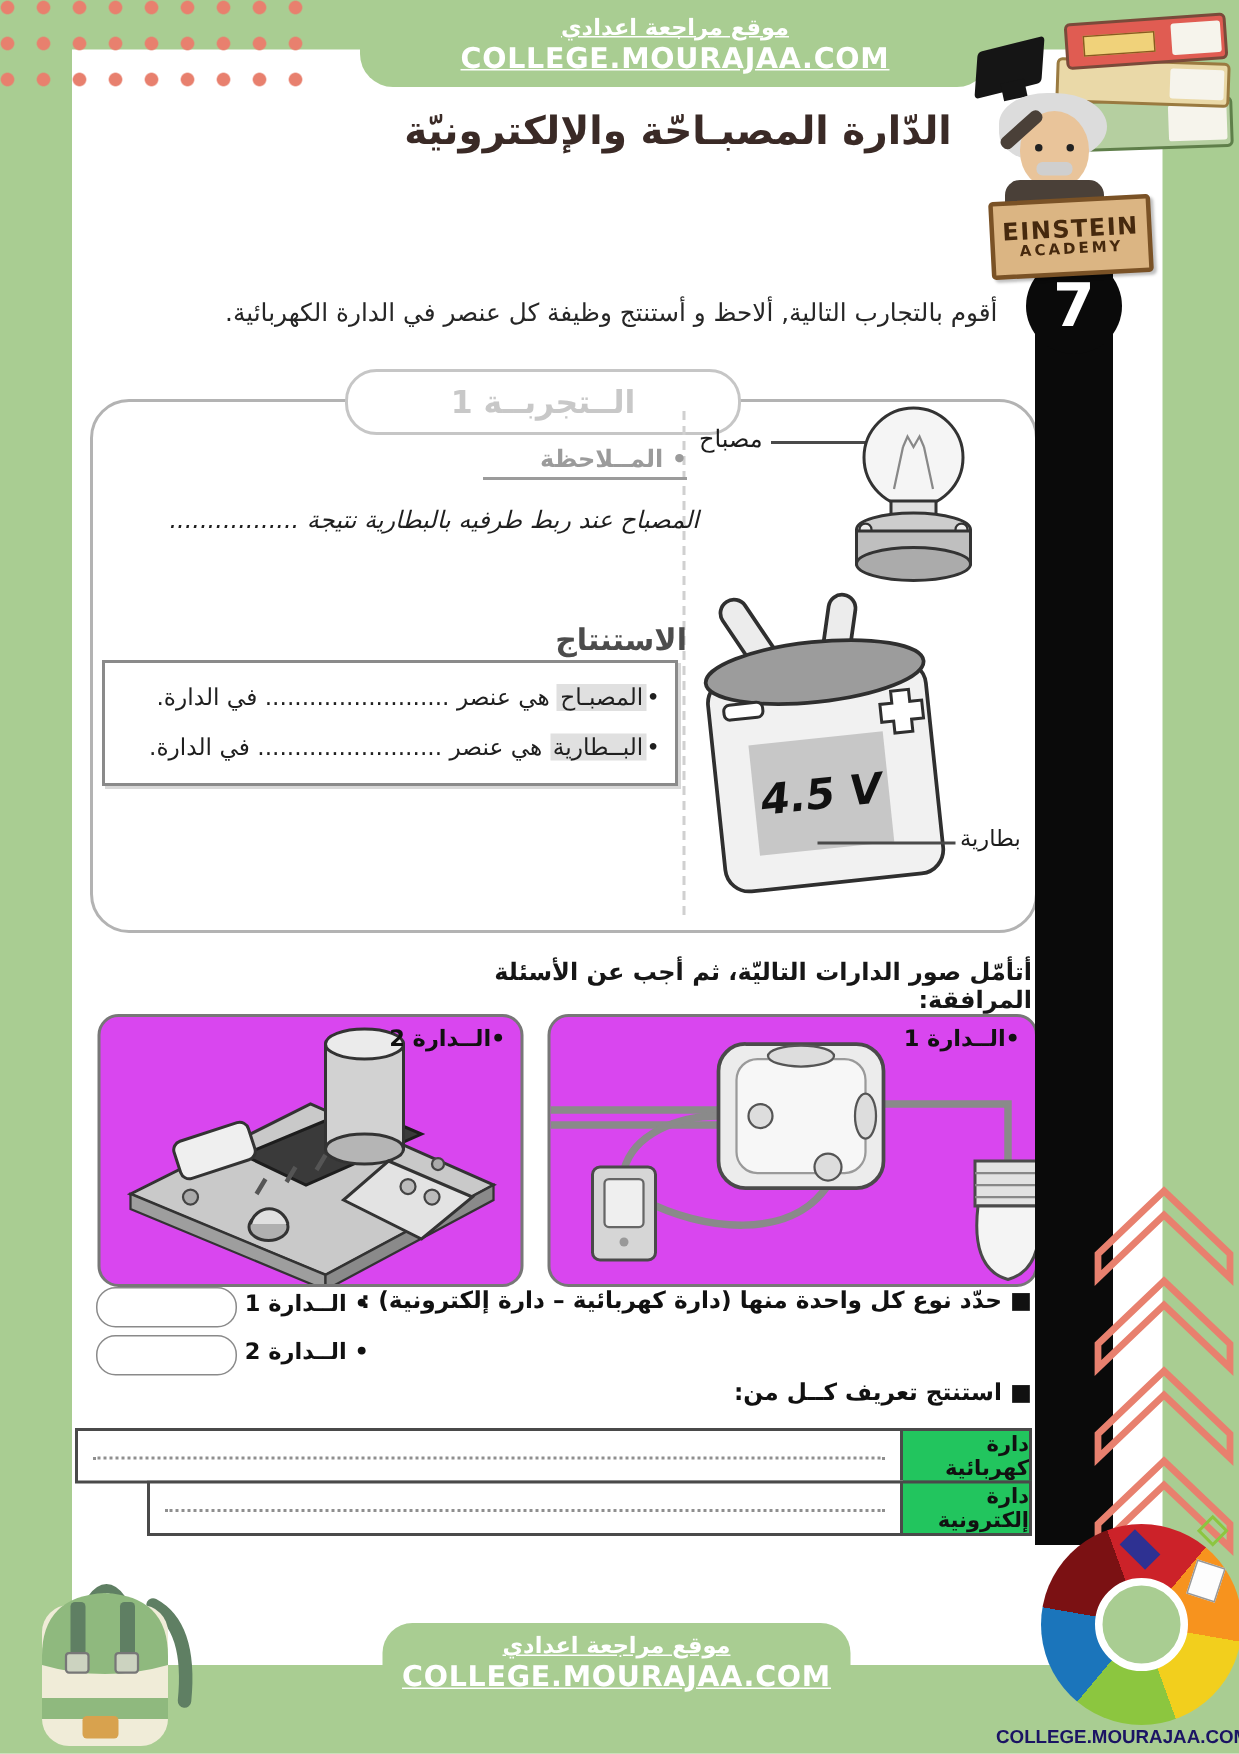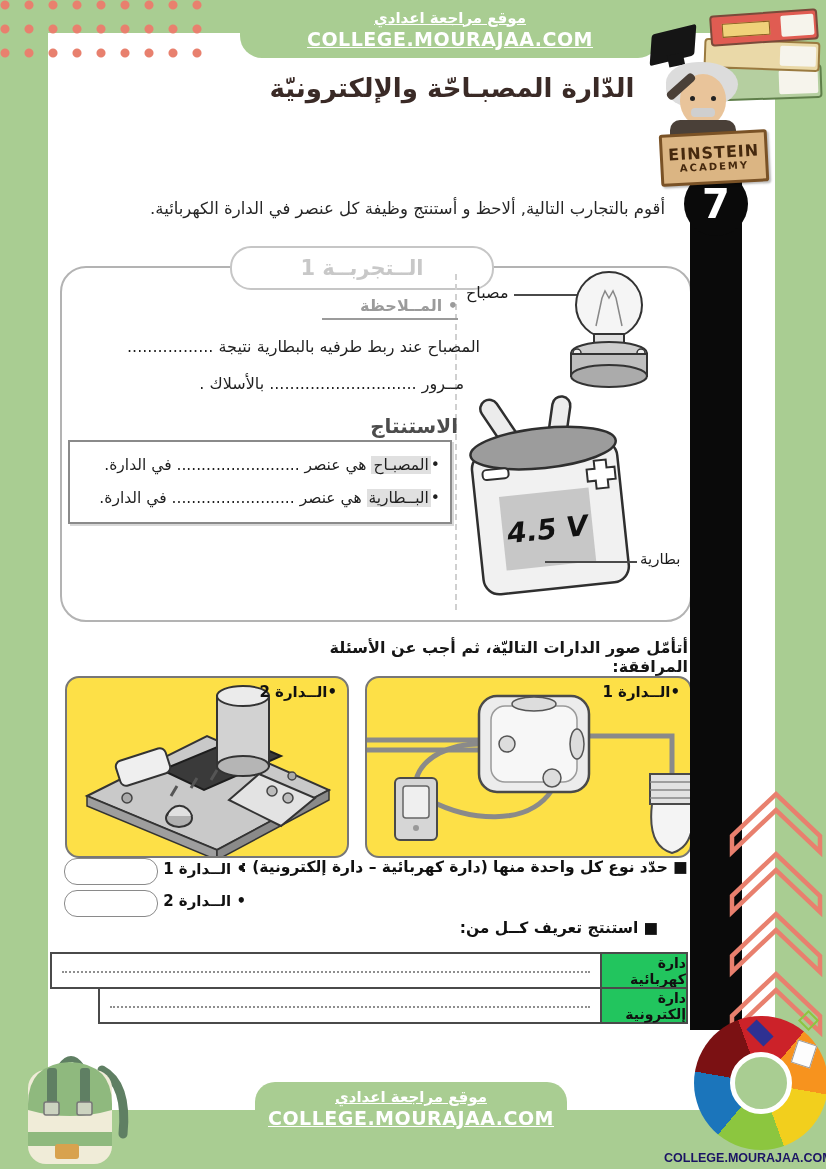--- a/index.html
+++ b/index.html
@@ -75,48 +75,48 @@
 
   
   .exp-box{left:60px;top:266px;width:628px;height:352px;border:2px solid #b3b3b3;border-radius:26px;background:#fff;z-index:2;}
   .exp-pill{
     left:230px;top:246px;width:260px;height:40px;background:#fff;border:2.5px solid #c6c6c6;border-radius:21px;z-index:3;
     display:flex;align-items:center;justify-content:center;color:#c8c8c8;font-weight:bold;font-size:21px;direction:rtl;
   }
   .exp-divider{left:455px;top:274px;height:336px;border-left:2px dashed #d0d0d0;z-index:3;}
 
   .obs-title{left:322px;top:296px;width:136px;font-size:16px;font-weight:bold;color:#9b9b9b;border-bottom:2px solid #9b9b9b;padding-bottom:3px;z-index:3;}
-  .obs-text{left:92px;top:328px;width:388px;font-size:16px;color:#1f1f1f;line-height:37px;z-index:3;}
+  .obs-text{left:78px;top:328px;width:388px;font-size:16px;color:#1f1f1f;line-height:37px;z-index:3;font-style:italic;}
   .obs-text .ln2{padding-right:16px;}
 
   .conc-title{left:366px;top:414px;width:92px;font-size:20px;font-weight:bold;color:#4c4c4c;z-index:4;}
   .conc-box{left:68px;top:440px;width:384px;height:84px;border:2px solid #8a8a8a;box-shadow:2px 2px 0 #d8d8d8;background:#fff;z-index:3;
     padding:7px 10px 0 6px;box-sizing:border-box;font-size:15.5px;color:#1f1f1f;line-height:33px;}
   .hl{background:#e0e0e0;padding:0 2px;}
 
   .lamp-label{left:466px;top:283px;font-size:16px;color:#1c1c1c;z-index:3;}
   .lamp-line{left:514px;top:294px;width:88px;height:2px;background:#4a4a4a;z-index:3;}
   .batt-label{left:640px;top:550px;font-size:15px;color:#1c1c1c;z-index:3;}
   .batt-line{left:545px;top:561px;width:92px;height:2px;background:#4a4a4a;z-index:3;}
 
   
   .circ-intro{left:290px;top:638px;width:398px;font-size:16px;font-weight:bold;color:#161616;z-index:3;}
-  .cbox{border:2px solid #777;border-radius:14px;background:#fde047;z-index:3;}
+  .cbox{border:2px solid #777;border-radius:14px;background:#d946ef;z-index:3;}
   .cbox1{left:365px;top:676px;width:323px;height:178px;}
   .cbox2{left:65px;top:676px;width:280px;height:178px;}
   .cbox .clabel{position:absolute;top:5px;right:10px;font-size:15px;font-weight:bold;color:#111;direction:rtl;}
 
   .q1{left:240px;top:858px;width:448px;font-size:15.5px;font-weight:bold;color:#111;z-index:3;}
   .q-item-label{width:86px;font-size:15px;font-weight:bold;color:#111;z-index:3;}
   .qa1{left:160px;top:860px;}
   .qa2{left:160px;top:892px;}
   .q-pill{left:64px;width:92px;height:25px;border:1.5px solid #8a8a8a;border-radius:13px;background:#fff;z-index:3;}
   .qp1{top:858px;}
   .qp2{top:890px;}
-  .q2{left:430px;top:919px;width:258px;font-size:15.5px;font-weight:bold;color:#111;z-index:3;text-align:center;}
+  .q2{left:430px;top:919px;width:258px;font-size:15.5px;font-weight:bold;color:#111;z-index:3;}
 
   
   .def-table{left:50px;top:952px;width:638px;z-index:3;}
   .def-row{display:flex;height:37px;}
   .def-row + .def-row{margin-top:-2px;margin-left:48px;}
   .def-answer{flex:1;border:2px solid #4a4a4a;background:#fff;position:relative;}
   .def-answer .dotline{position:absolute;left:10px;right:10px;top:52%;border-top:2px dotted #8f8f8f;}
   .def-label{width:84px;border:2px solid #4a4a4a;border-left:none;background:#22c55e;
     display:flex;align-items:center;justify-content:center;font-size:14px;font-weight:bold;color:#111;direction:rtl;}
 
@@ -187,21 +187,20 @@
 <div class="abs exp-box"></div>
 <div class="abs exp-pill">الــتجربــة 1</div>
 <div class="abs exp-divider"></div>
 
 <div class="abs obs-title rtl">
   <span>•</span>
   <span>المــلاحظة</span>
 </div>
 <div class="abs obs-text rtl">
   <div class="ln1">المصباح عند ربط طرفيه بالبطارية نتيجة .................</div>
-  <div class="ln2">مــرور ............................. بالأسلاك .</div>
 </div>
 
 <div class="abs conc-title rtl">الاستنتاج</div>
 <div class="abs conc-box rtl">
   <div>
     <span>•</span><span class="hl">المصبـاح</span><span> هي عنصر ......................... في الدارة.</span>
   </div>
   <div>
     <span>•</span><span class="hl">البــطارية</span><span> هي عنصر ......................... في الدارة.</span>
   </div>

